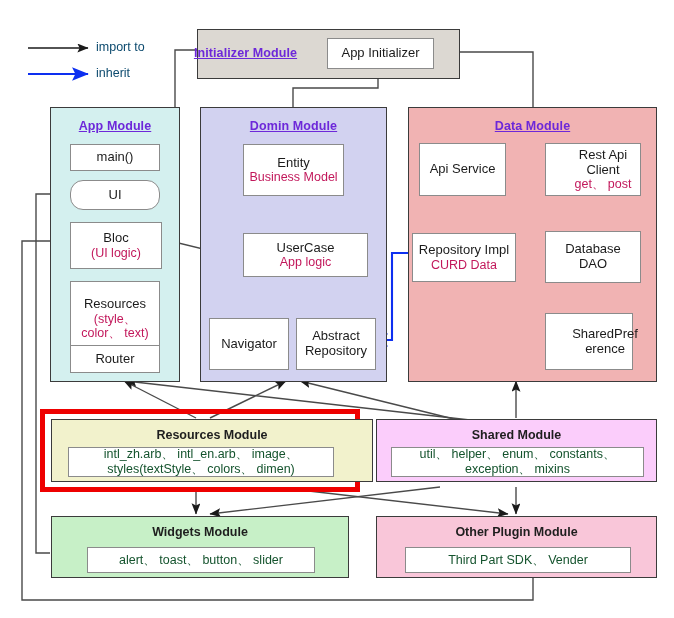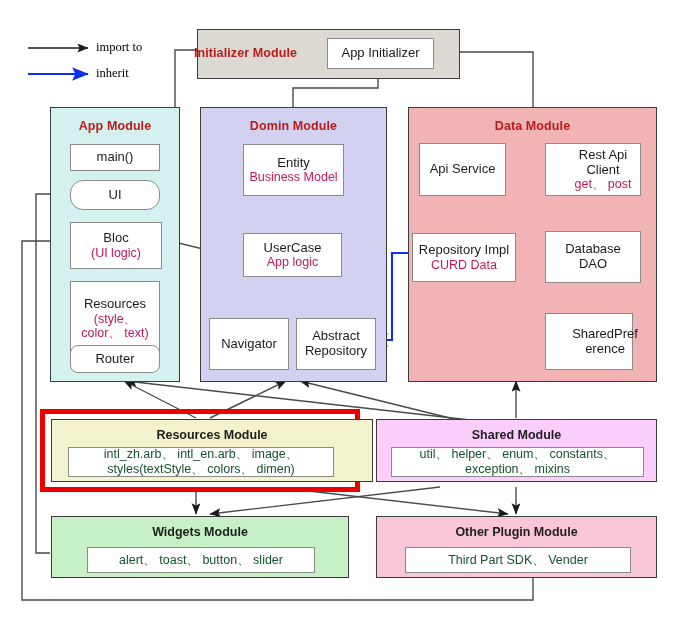--- a/index.html
+++ b/index.html
@@ -14,22 +14,23 @@
   .module{
     position:absolute;
     border:1.6px solid #3b3b3b;
     box-sizing:border-box;
   }
   .mod-title{
     position:absolute;left:0;right:0;
     text-align:center;
     font-weight:bold;
     font-size:12.5px;
-    color:#b91c1c;
+    color:#6d28d9;
     letter-spacing:.1px;
+    text-decoration:underline;
   }
 
   
   .node{
     position:absolute;
     background:#ffffff;
     border:1.1px solid #8b8b8b;
     box-sizing:border-box;
     display:flex;
     flex-direction:column;
@@ -38,21 +39,21 @@
     font-size:13px;
     color:#1b1b1b;
     line-height:1.12;
     text-align:center;
   }
   .node .sub{color:#c2185b;font-size:12.5px;}
   .node .l1,.node .l2{display:block;}
 
   
   .legend-label{
-    position:absolute;font-size:12.5px;color:#000000;font-family:Liberation Serif, serif;
+    position:absolute;font-size:12.5px;color:#0c4a6e;
   }
 
   
   .bmod{position:absolute;border:1.6px solid #3b3b3b;box-sizing:border-box;}
   .bmod .bt{
     position:absolute;left:0;right:0;top:8px;text-align:center;
     font-weight:bold;font-size:12.5px;color:#1e1e1e;
   }
   .bmod .bbox{
     position:absolute;background:#fff;border:1.1px solid #8b8b8b;
@@ -155,32 +156,32 @@
   </div>
   <div class="node" style="left:70px;top:222px;width:92px;height:47px;">
     <span class="l1">Bloc</span>
     <span class="sub">(UI logic)</span>
   </div>
   <div class="node" style="left:70px;top:281px;width:90px;height:75px;">
     <span class="l1">Resources</span>
     <span class="sub">(style、</span>
     <span class="sub">color、 text)</span>
   </div>
-  <div class="node" style="left:70px;top:345px;width:90px;height:28px;border-radius:8px;">
+  <div class="node" style="left:70px;top:345px;width:90px;height:28px;">
     <span class="l1">Router</span>
   </div>
 
   <div class="module" style="left:200px;top:107px;width:187px;height:275px;background:#d2d2f0;">
     <div class="mod-title" style="top:11px;">Domin Module</div>
   </div>
   <div class="node" style="left:243px;top:144px;width:101px;height:52px;">
     <span class="l1">Entity</span>
     <span class="sub">Business Model</span>
   </div>
-  <div class="node" style="left:243px;top:233px;width:99px;height:44px;">
+  <div class="node" style="left:243px;top:233px;width:125px;height:44px;">
     <span class="l1">UserCase</span>
     <span class="sub">App logic</span>
   </div>
   <div class="node" style="left:209px;top:318px;width:80px;height:52px;">
     <span class="l1">Navigator</span>
   </div>
   <div class="node" style="left:296px;top:318px;width:80px;height:52px;">
     <span class="l1">Abstract</span>
     <span class="l2">Repository</span>
   </div>

